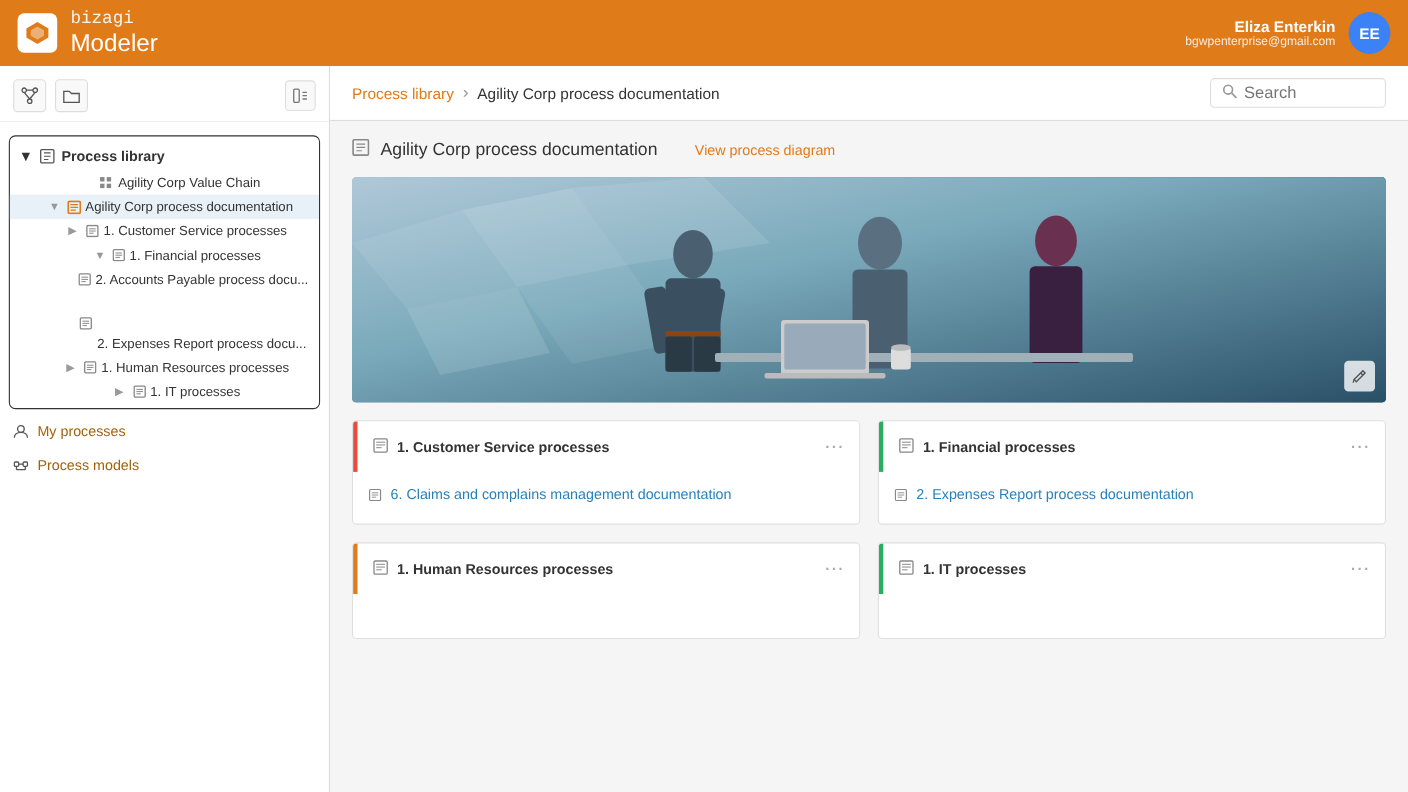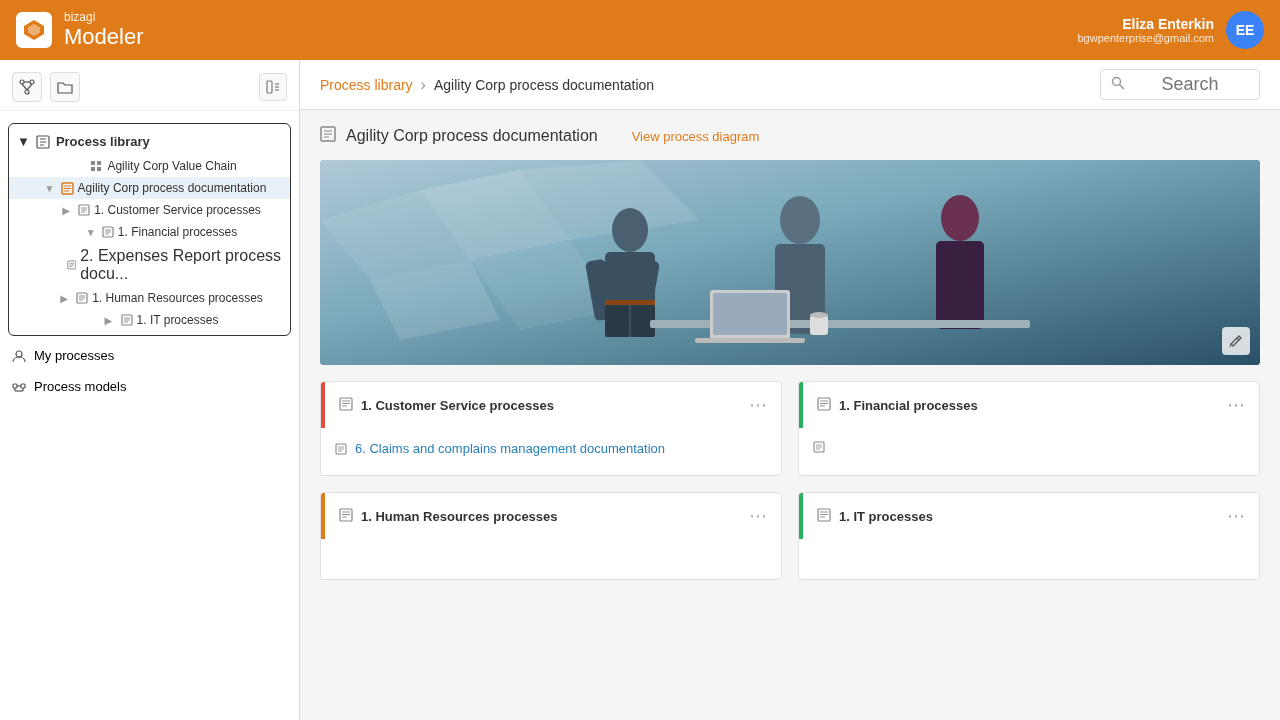--- a/index.html
+++ b/index.html
@@ -17,21 +17,21 @@
     }
     .header-left { display: flex; align-items: center; gap: 12px; }
     .header-logo {
       width: 36px; height: 36px;
       background: #fff;
       border-radius: 6px;
       display: flex; align-items: center; justify-content: center;
       color: #e07b1a; font-weight: bold; font-size: 18px;
     }
     .header-brand { color: white; }
-    .header-brand .brand-top { font-size: 12px; opacity: 0.9; }
+    .header-brand .brand-top { font-size: 16px; opacity: 0.9; font-family: Liberation Mono, monospace; }
     .header-brand .brand-bottom { font-size: 22px; font-weight: 300; }
     .header-right { display: flex; align-items: center; gap: 12px; color: white; }
     .header-user-info { text-align: right; }
     .header-user-info .user-name { font-weight: 600; font-size: 14px; }
     .header-user-info .user-email { font-size: 11px; opacity: 0.85; }
     .header-avatar {
       width: 38px; height: 38px; border-radius: 50%;
       background: #3b82f6;
       display: flex; align-items: center; justify-content: center;
       color: white; font-weight: 600; font-size: 14px;
@@ -101,21 +101,21 @@
       cursor: pointer;
       gap: 6px;
     }
 
     .sidebar-nav-item {
       display: flex; align-items: center;
       padding: 8px 12px;
       cursor: pointer;
       font-size: 13px;
       gap: 8px;
-      color: #000000;
+      color: #a16207;
     }
 
     
     .tree-outlined {
       margin: 4px 8px;
       border: 1.5px solid #333;
       border-radius: 6px;
       padding: 4px 0;
     }
 
@@ -139,21 +139,21 @@
     .search-box {
       display: flex; align-items: center;
       border: 1px solid #ddd;
       border-radius: 4px;
       padding: 4px 10px;
       gap: 6px;
       background: #fff;
       width: 160px;
     }
     .search-box input {
-      border: none; outline: none; font-size: 18px; background: transparent; width: 100%; text-align: center;
+      border: none; outline: none; font-size: 15px; background: transparent; width: 100%;
     }
     .search-icon { color: #999; }
 
     
     .content-scroll { flex: 1; overflow-y: auto; padding: 16px 20px; }
 
     
     .page-title-bar {
       display: flex; align-items: center; gap: 10px;
       margin-bottom: 14px;
@@ -318,30 +318,40 @@
           <span class="chevron">▼</span>
           <svg width="12" height="12" viewBox="0 0 12 12">
               <rect x="1" y="1" width="10" height="10" fill="none" stroke="#888" stroke-width="1.2" rx="1"></rect>
               <line x1="3" y1="4" x2="9" y2="4" stroke="#888" stroke-width="0.9"></line>
               <line x1="3" y1="6" x2="9" y2="6" stroke="#888" stroke-width="0.9"></line>
               <line x1="3" y1="8" x2="7" y2="8" stroke="#888" stroke-width="0.9"></line>
             </svg>
           <span style="font-size:12px;">1. Financial processes</span>
         </div>
 
-
         <div class="tree-item indent-3">
           <span class="chevron"> </span>
           <svg width="12" height="12" viewBox="0 0 12 12">
               <rect x="1" y="1" width="10" height="10" fill="none" stroke="#888" stroke-width="1.2" rx="1"></rect>
               <line x1="3" y1="4" x2="9" y2="4" stroke="#888" stroke-width="0.9"></line>
               <line x1="3" y1="6" x2="9" y2="6" stroke="#888" stroke-width="0.9"></line>
               <line x1="3" y1="8" x2="7" y2="8" stroke="#888" stroke-width="0.9"></line>
             </svg>
-          <span style="font-size:16px;">2. Expenses Report process docu...</span>
+          <span style="font-size:12px;">2. Accounts Payable process docu...</span>
+        </div>
+
+        <div class="tree-item indent-3">
+          <span class="chevron"> </span>
+          <svg width="12" height="12" viewBox="0 0 12 12">
+              <rect x="1" y="1" width="10" height="10" fill="none" stroke="#888" stroke-width="1.2" rx="1"></rect>
+              <line x1="3" y1="4" x2="9" y2="4" stroke="#888" stroke-width="0.9"></line>
+              <line x1="3" y1="6" x2="9" y2="6" stroke="#888" stroke-width="0.9"></line>
+              <line x1="3" y1="8" x2="7" y2="8" stroke="#888" stroke-width="0.9"></line>
+            </svg>
+          <span style="font-size:12px;margin-top:36px;">2. Expenses Report process docu...</span>
         </div>
 
         <div class="tree-item indent-2">
           <span class="chevron">▶</span>
           <svg width="12" height="12" viewBox="0 0 12 12">
               <rect x="1" y="1" width="10" height="10" fill="none" stroke="#888" stroke-width="1.2" rx="1"></rect>
               <line x1="3" y1="4" x2="9" y2="4" stroke="#888" stroke-width="0.9"></line>
               <line x1="3" y1="6" x2="9" y2="6" stroke="#888" stroke-width="0.9"></line>
               <line x1="3" y1="8" x2="7" y2="8" stroke="#888" stroke-width="0.9"></line>
             </svg>
@@ -508,20 +518,21 @@
             <span class="card-menu-btn">⋯</span>
           </div>
           <div class="card-body">
             <div class="card-item">
               <svg width="12" height="12" viewBox="0 0 12 12">
                   <rect x="1" y="1" width="10" height="10" fill="none" stroke="#888" stroke-width="1.1" rx="1"></rect>
                   <line x1="3" y1="4" x2="9" y2="4" stroke="#888" stroke-width="0.8"></line>
                   <line x1="3" y1="6" x2="9" y2="6" stroke="#888" stroke-width="0.8"></line>
                   <line x1="3" y1="8" x2="7" y2="8" stroke="#888" stroke-width="0.8"></line>
                 </svg>
+              <span>2. Expenses Report process documentation</span>
             </div>
           </div>
         </div>
 
         <div class="card">
           <div class="card-header" style="border-left-color:#e07b1a;">
             <span class="card-header-icon">
               <svg width="14" height="14" viewBox="0 0 14 14">
                   <rect x="1" y="1" width="12" height="12" fill="none" stroke="#888" stroke-width="1.2" rx="1"></rect>
                   <line x1="3" y1="4" x2="11" y2="4" stroke="#888" stroke-width="0.9"></line>

